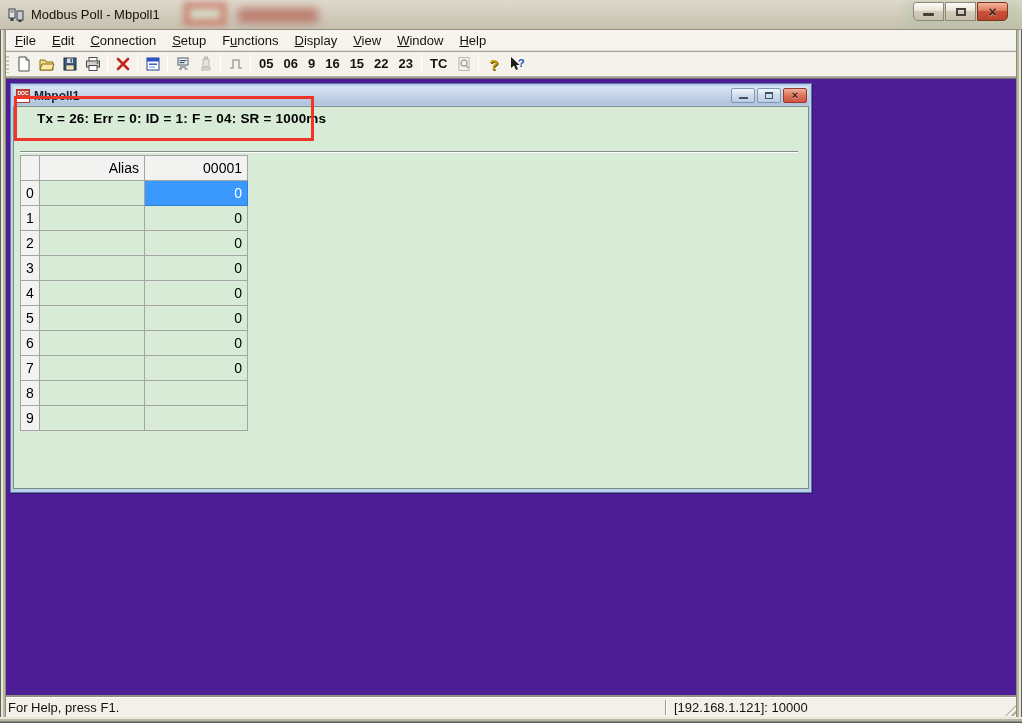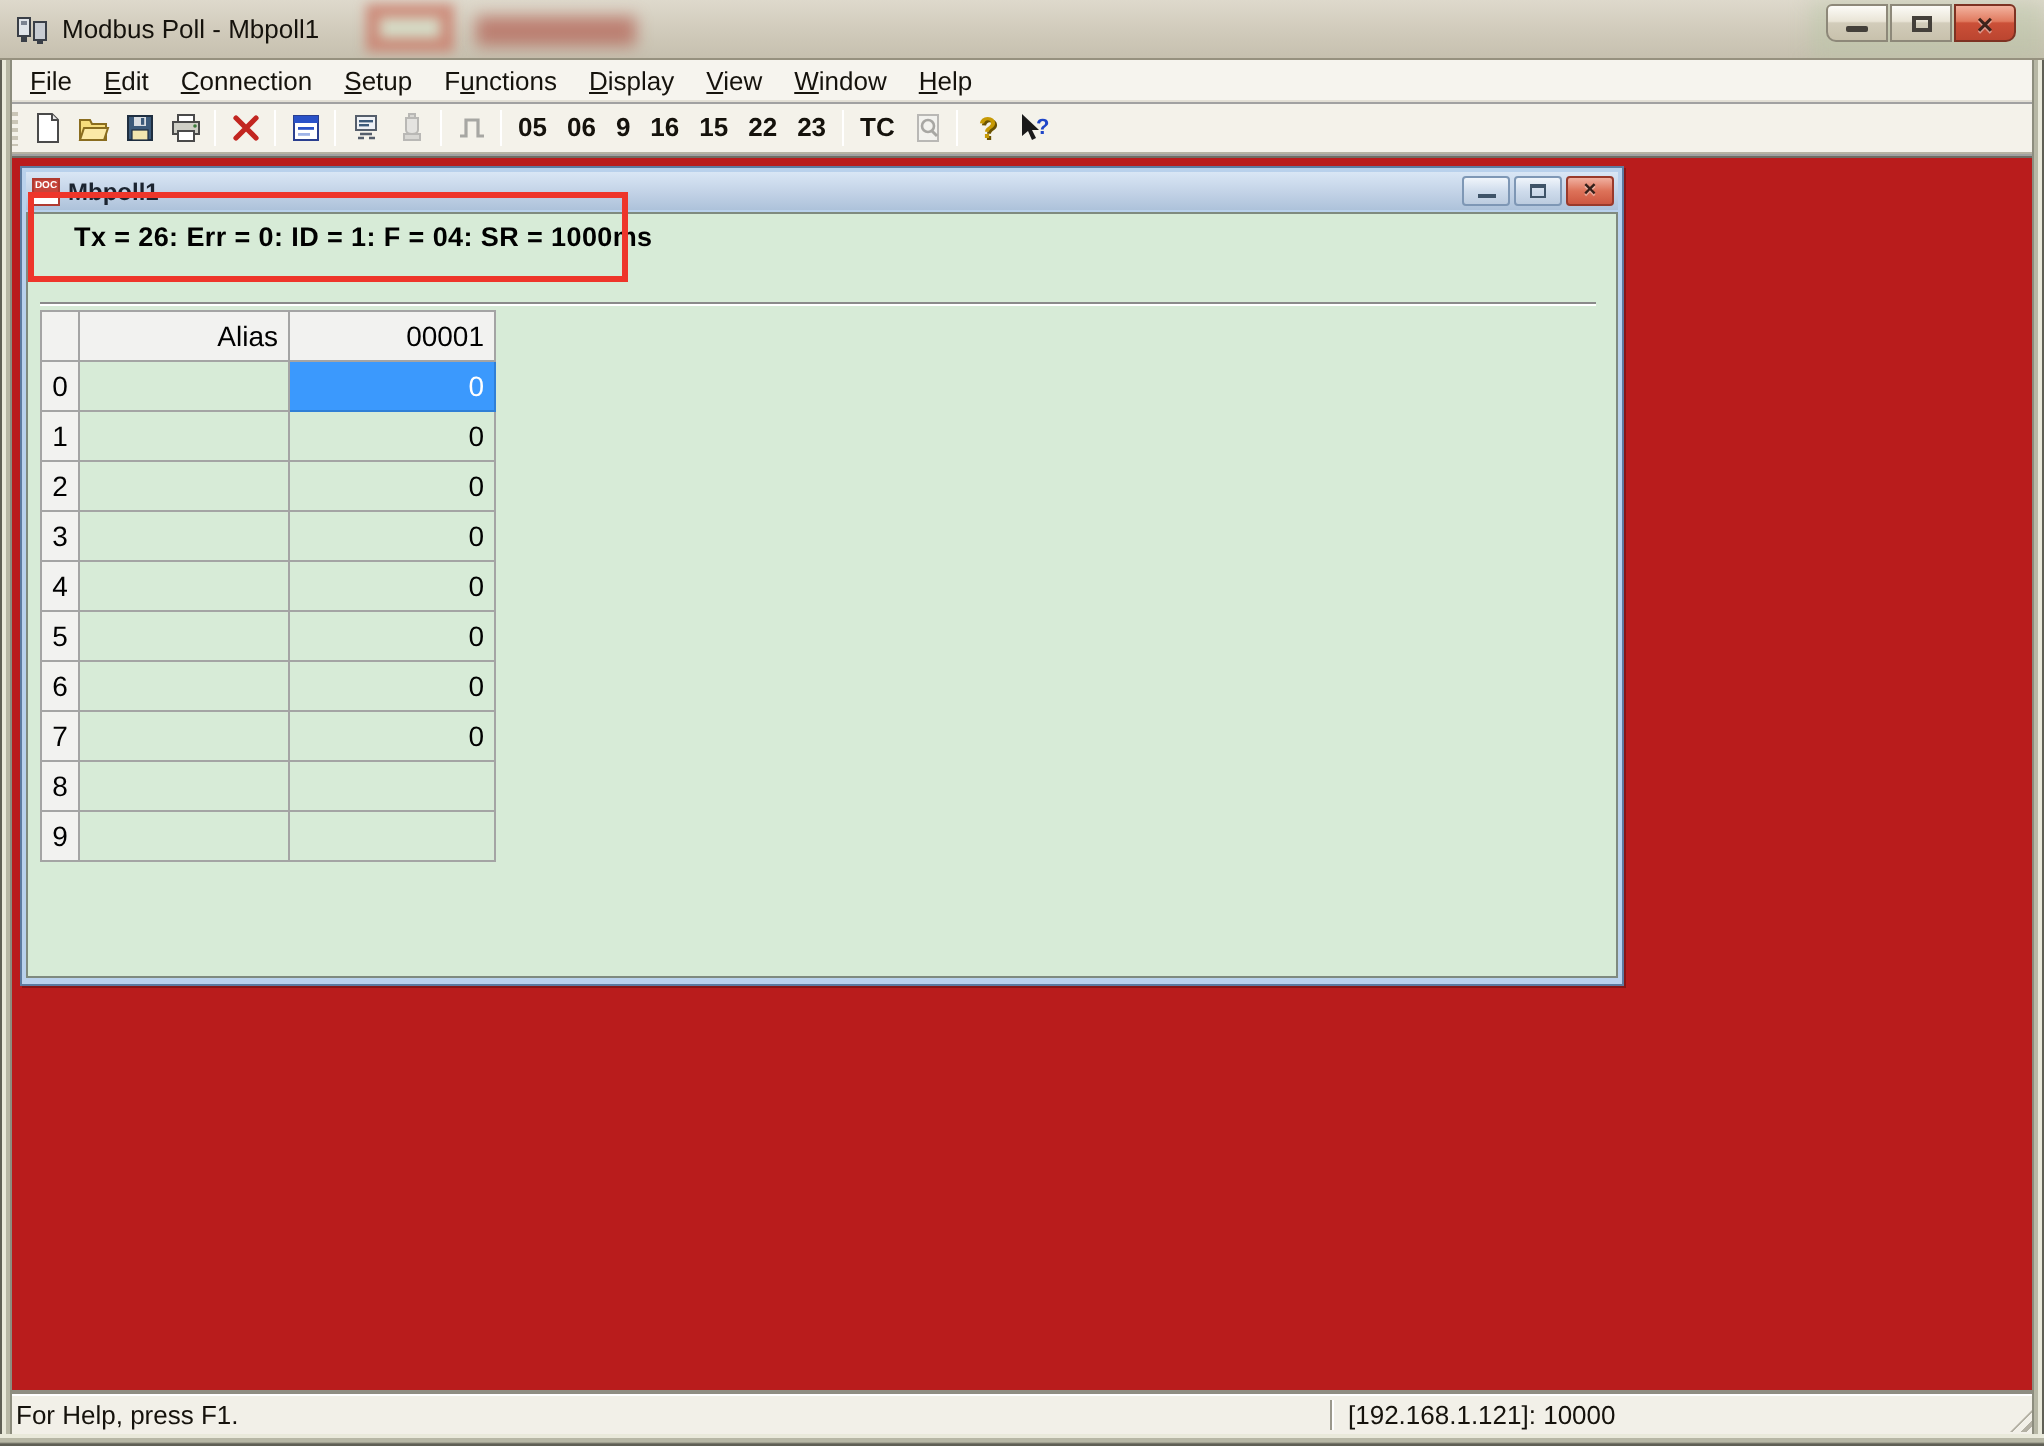--- a/index.html
+++ b/index.html
@@ -94,21 +94,21 @@
   }
   .tb-sep { width:1px; height:18px; background:#c4c0b1; border-right:1px solid #fff; margin:0 3px; }
   .tb-num {
     font-weight:bold; font-size:13px; padding:0 5px; line-height:22px; color:#15120c; cursor:default;
   }
   .disabled { opacity:.55; filter:grayscale(1); }
 
   
   .mdi {
     position:absolute; left:3px; right:3px; top:78px; height:619px;
-    background:#b91c1c; border-top:1px solid #6f6d64;
+    background:#4c1d95; border-top:1px solid #6f6d64;
   }
 
   
   .child {
     position:absolute; left:10px; top:82px; width:802px; height:410px;
     background:#b9d1ec; border:1px solid #5d7ba0; padding:2px;
     box-shadow:1px 1px 0 rgba(0,0,0,.25);
   }
   .child-titlebar {
     height:19px; display:flex; align-items:center;

